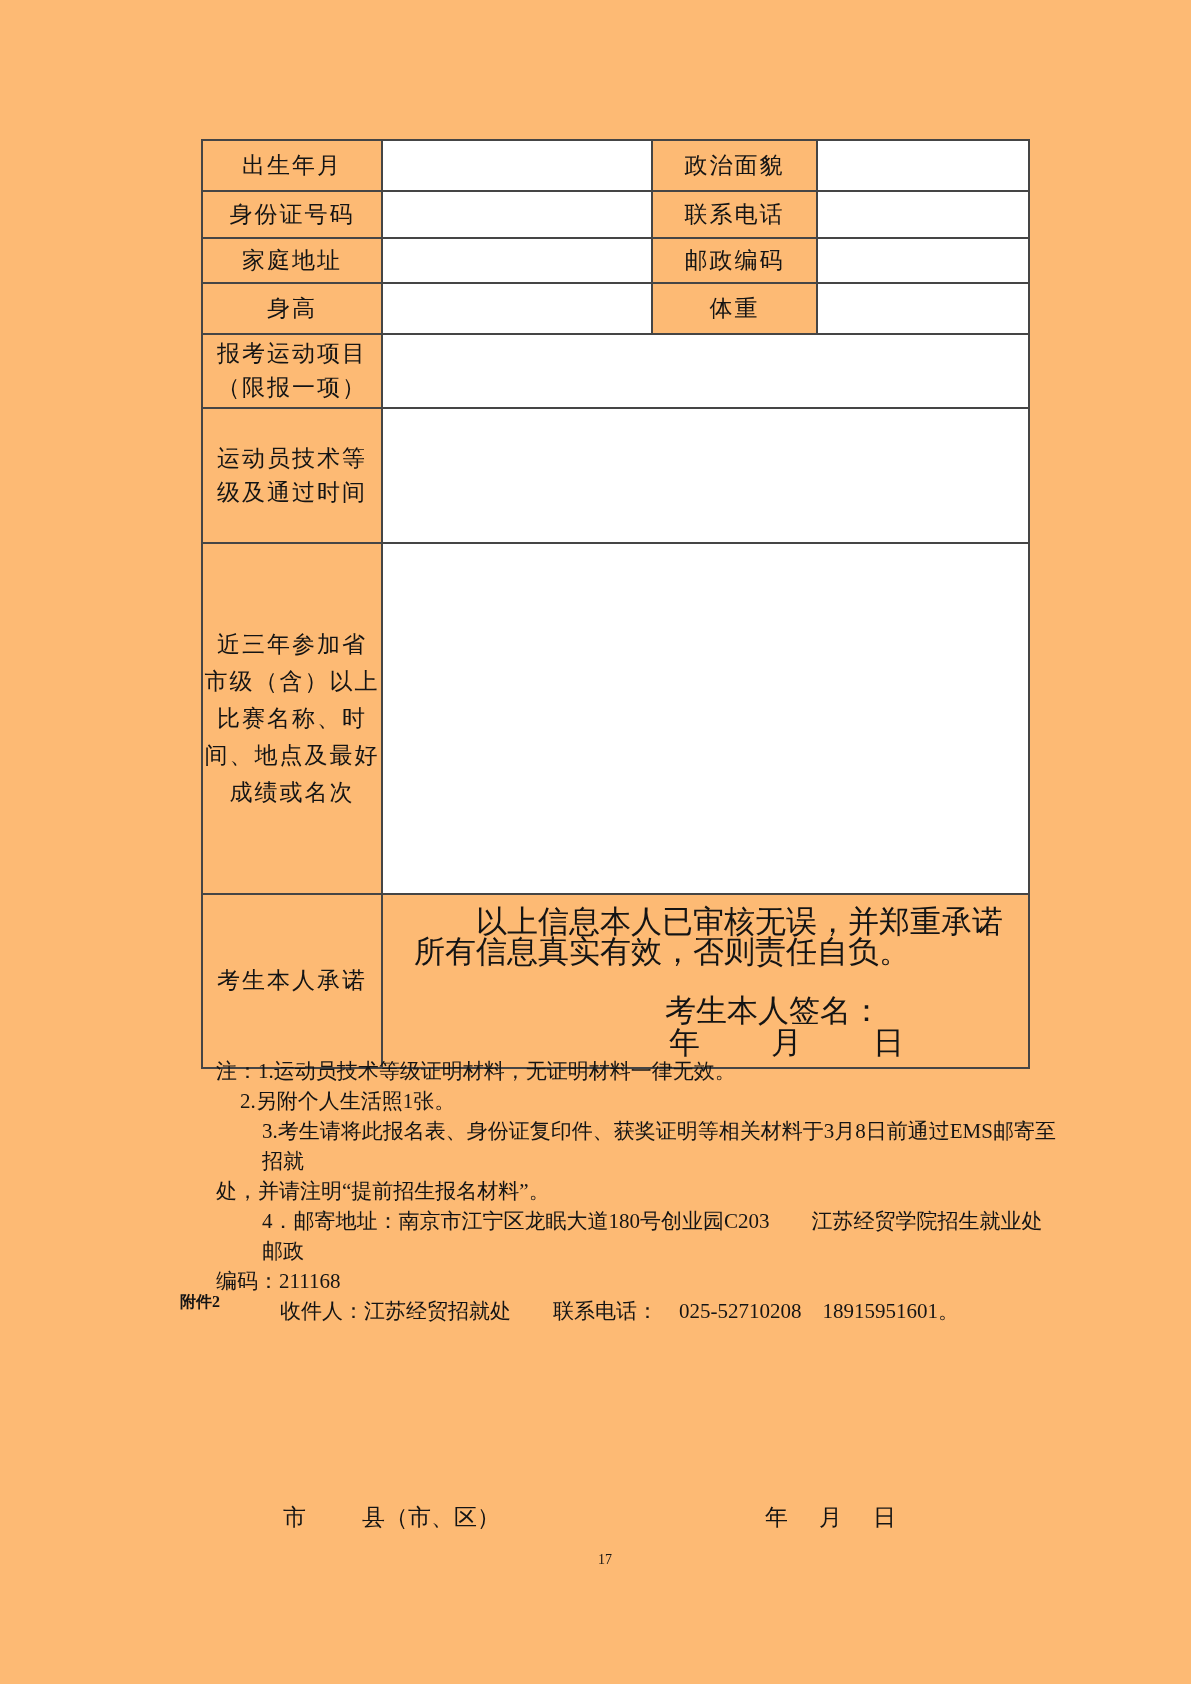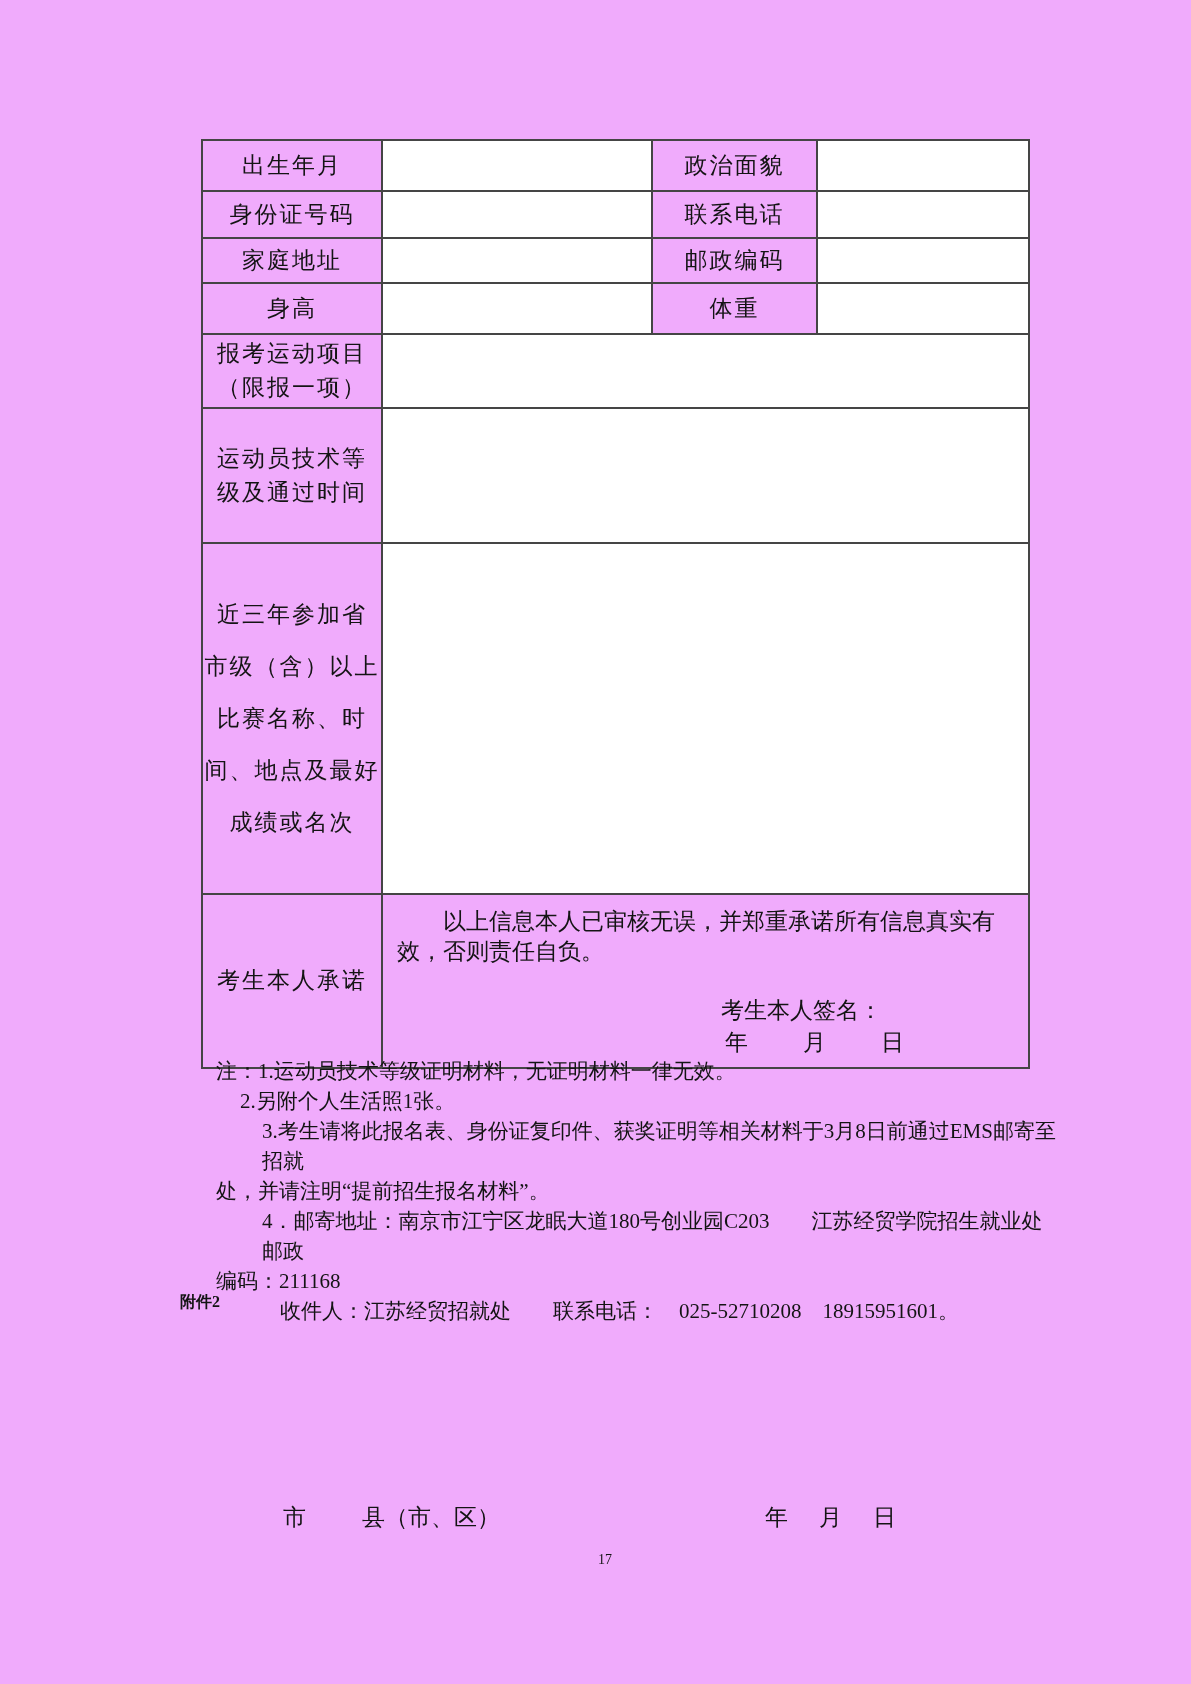--- a/index.html
+++ b/index.html
@@ -1,20 +1,20 @@
 <!DOCTYPE html>
 <html><head>
 <meta charset="utf-8">
 <style>
   * { margin:0; padding:0; box-sizing:border-box; }
   html,body { background:#e8e8e8; }
   .page {
     position:relative;
     width:1191px; height:1684px;
-    background:#f0abfc;
+    background:#fdba74;
     font-family:"Liberation Serif","DejaVu Serif",serif;
     color:#141414;
     overflow:hidden;
     margin:0 auto;
   }
 
   
   table.form {
     position:absolute; left:201px; top:139px;
     width:827px;
@@ -25,36 +25,36 @@
     border:2px solid #454545;
     vertical-align:middle;
   }
   td.lab {
     text-align:center;
     font-size:23px;
     letter-spacing:2px;
     white-space:pre-line;
     line-height:34px;
   }
-  td.lab.tall { line-height:52px; }
+  td.lab.tall { line-height:37px; }
   td.val { background:#fff; }
 
   tr.r1 { height:51px; }
   tr.r2 { height:47px; }
   tr.r3 { height:45px; }
   tr.r4 { height:51px; }
   tr.r5 { height:74px; }
   tr.r6 { height:135px; }
   tr.r7 { height:351px; }
   tr.r8 { height:163px; }
 
   td.promise {
     vertical-align:top;
-    padding:12px 14px 8px 14px;
-    font-size:23px;
+    padding:12px 14px 8px 31px;
+    font-size:31px;
   }
   .statement {
     text-indent:2em;
     line-height:30px;
   }
   .sig-name {
     margin-top:28px;
     text-align:right;
     padding-right:132px;
     line-height:32px;

